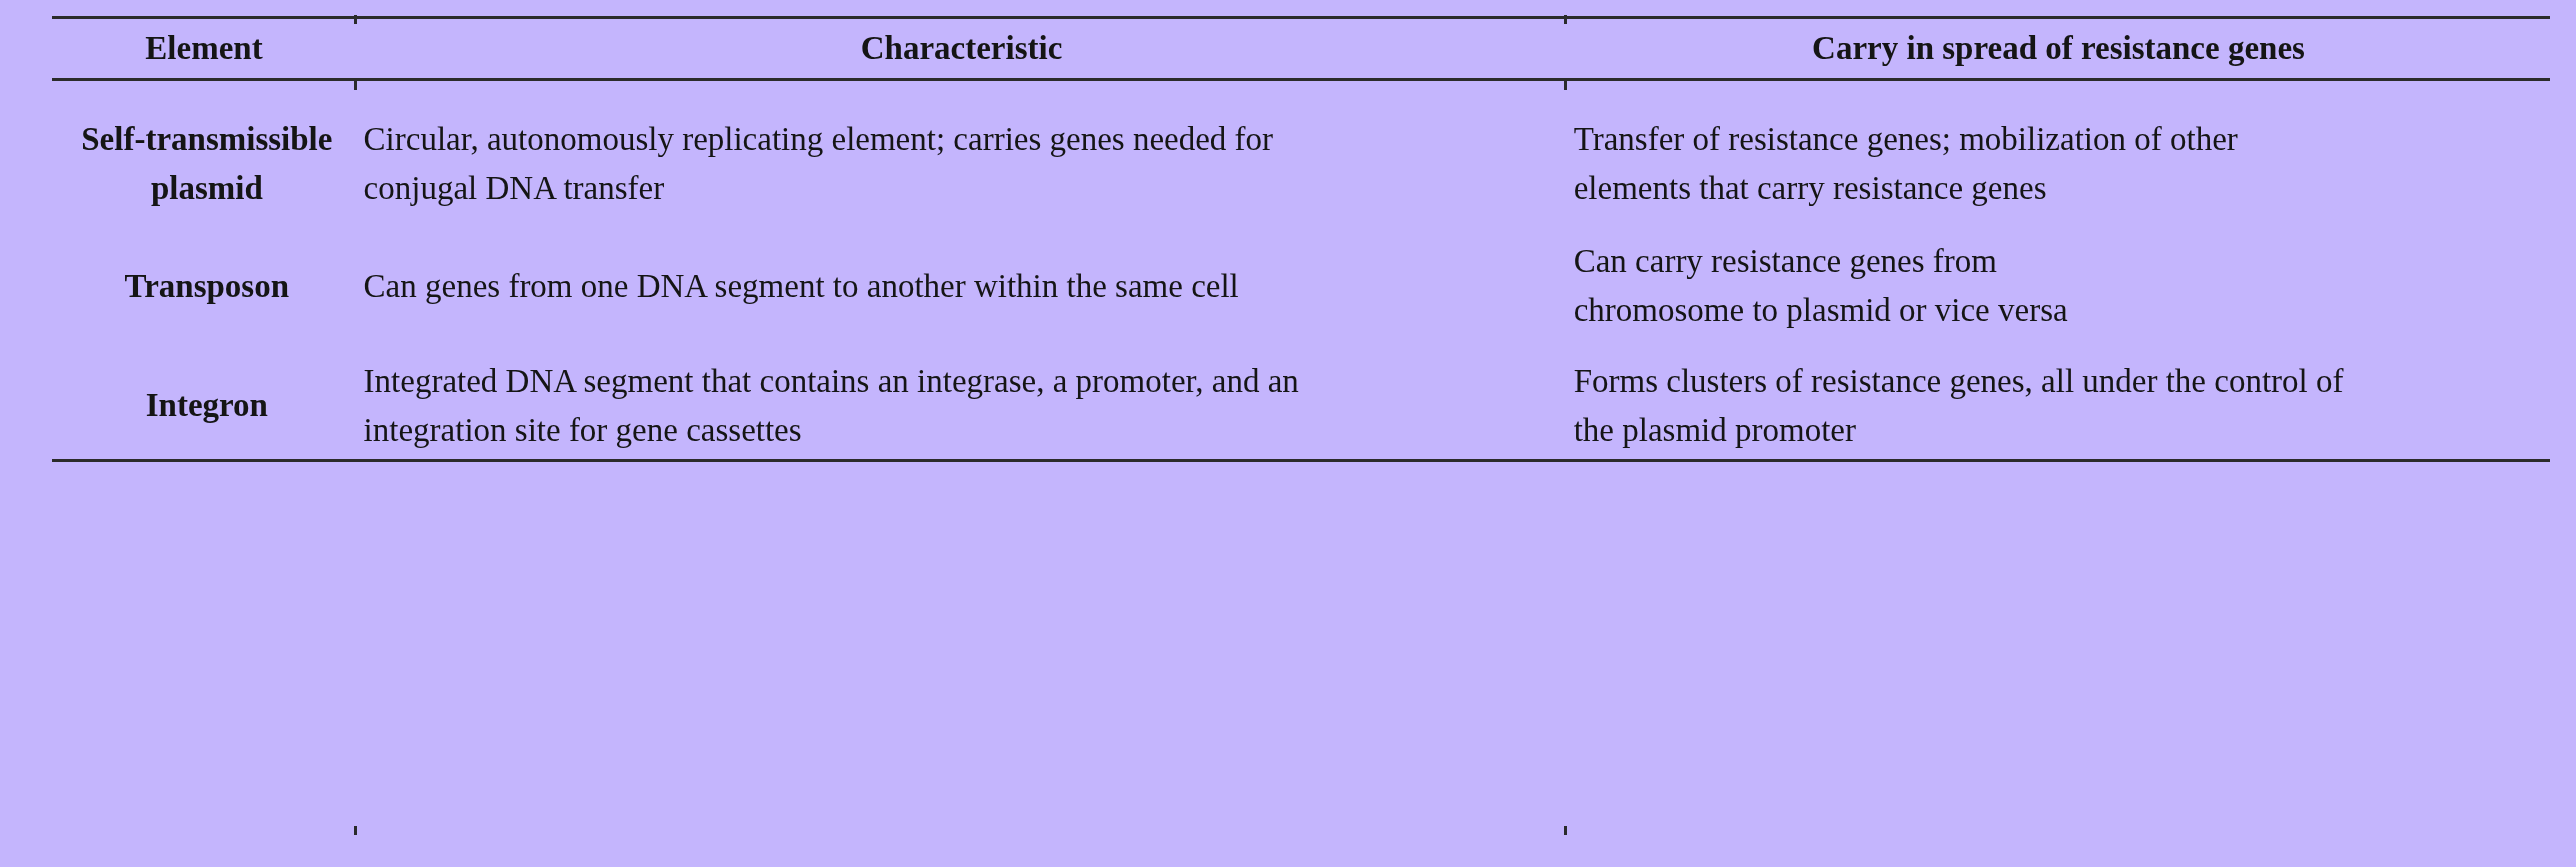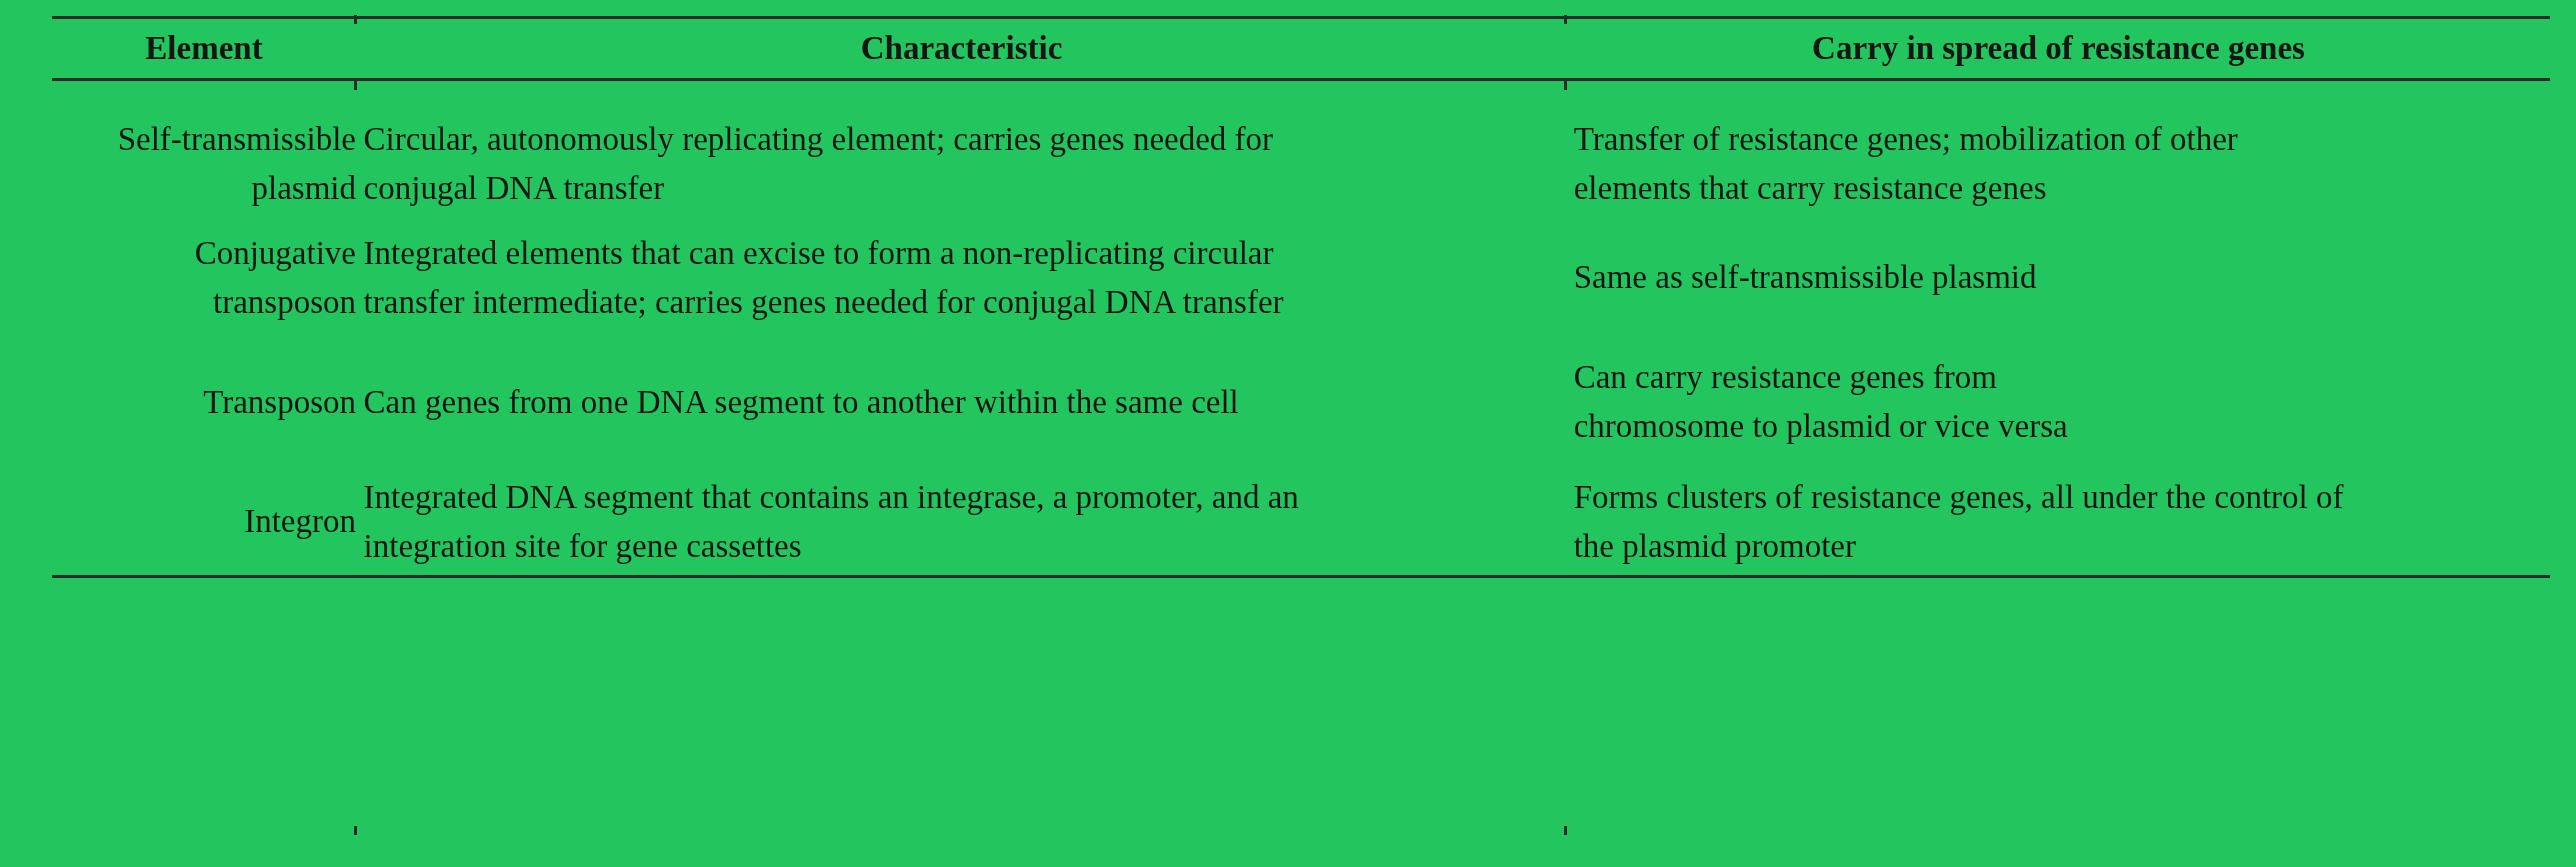--- a/index.html
+++ b/index.html
@@ -4,21 +4,21 @@
 <style>
   html, body {
     margin: 0;
     padding: 0;
     background: #ffffff;
   }
   .page {
     position: relative;
     width: 2576px;
     height: 868px;
-    background: #22c55e;
+    background: #c4b5fd;
     overflow: hidden;
     font-family: "Liberation Serif", "DejaVu Serif", serif;
     color: #151515;
   }
   table.res-table {
     border-collapse: collapse;
     table-layout: fixed;
     width: 2498px;
     margin: 16px 0 0 52px;
     border-top: 3.8px solid #2b2b2b;
@@ -34,22 +34,22 @@
     vertical-align: middle;
     white-space: pre;
     overflow: visible;
     padding: 0;
   }
   thead th {
     font-weight: bold;
     text-align: center;
   }
   tbody th.c1 {
-    font-weight: normal;
-    text-align: right;
+    font-weight: bold;
+    text-align: center;
     padding-left: 5.7px;
   }
   tbody td.c2 { padding-left: 7.6px; }
   tbody td.c3 { padding-left: 6.7px; }
   tr.row-0 { height: 140px; }
   tr.row-1 { height: 116px; }
   tr.row-2 { height: 119px; }
   tr.row-3 { height: 133px; }
   tr.row-4 { height: 127px; }
   tr.row-5 { height: 108px; }
@@ -82,27 +82,20 @@
     </thead>
     <tbody>
       <tr class="row-0">
         <th class="c1">Self-transmissible
 plasmid</th>
         <td class="c2">Circular, autonomously replicating element; carries genes needed for
 conjugal DNA transfer</td>
         <td class="c3">Transfer of resistance genes; mobilization of other
 elements that carry resistance genes</td>
       </tr>
-      <tr class="row-1">
-        <th class="c1">Conjugative
-transposon</th>
-        <td class="c2">Integrated elements that can excise to form a non-replicating circular
-transfer intermediate; carries genes needed for conjugal DNA transfer</td>
-        <td class="c3">Same as self-transmissible plasmid</td>
-      </tr>
       <tr class="row-3">
         <th class="c1">Transposon</th>
         <td class="c2">Can genes from one DNA segment to another within the same cell</td>
         <td class="c3">Can carry resistance genes from
 chromosome to plasmid or vice versa</td>
       </tr>
       <tr class="row-5">
         <th class="c1">Integron</th>
         <td class="c2">Integrated DNA segment that contains an integrase, a promoter, and an
 integration site for gene cassettes</td>

